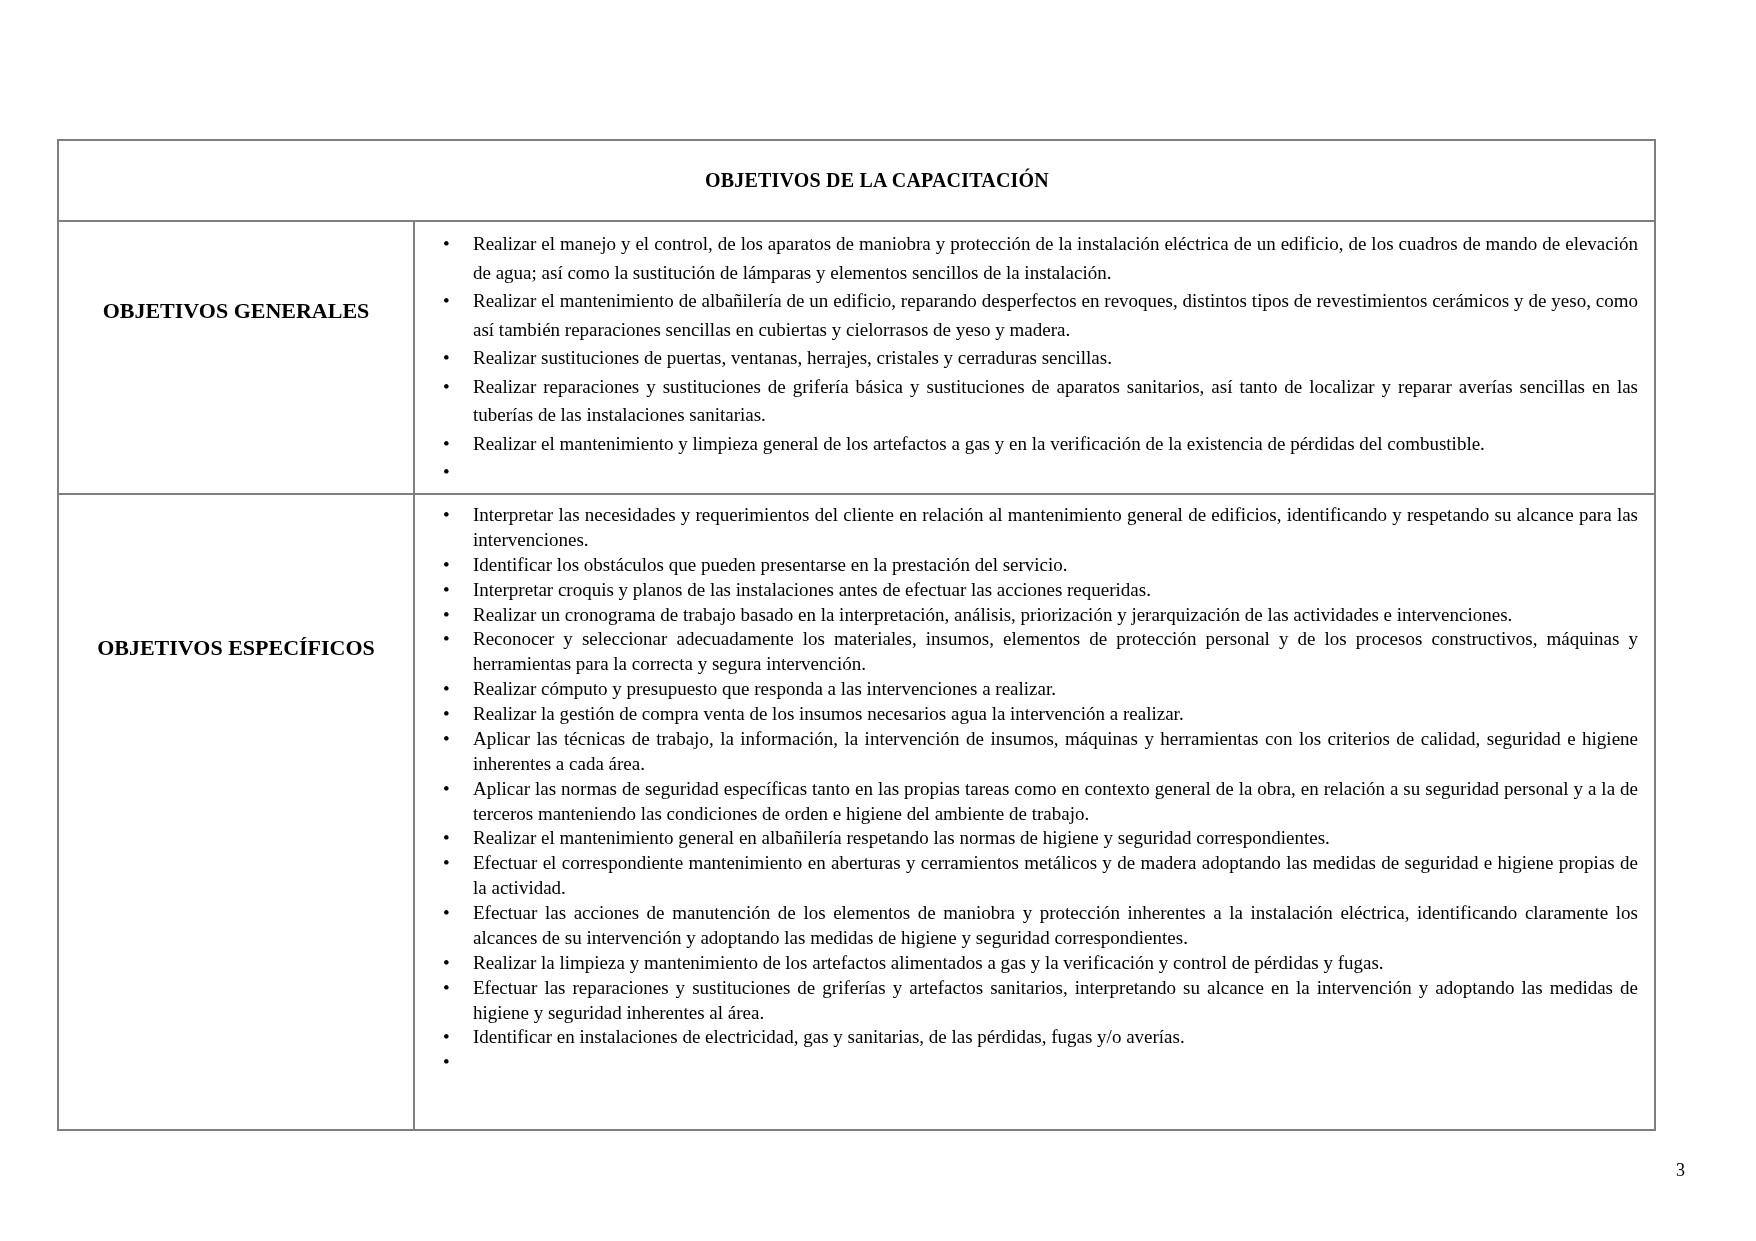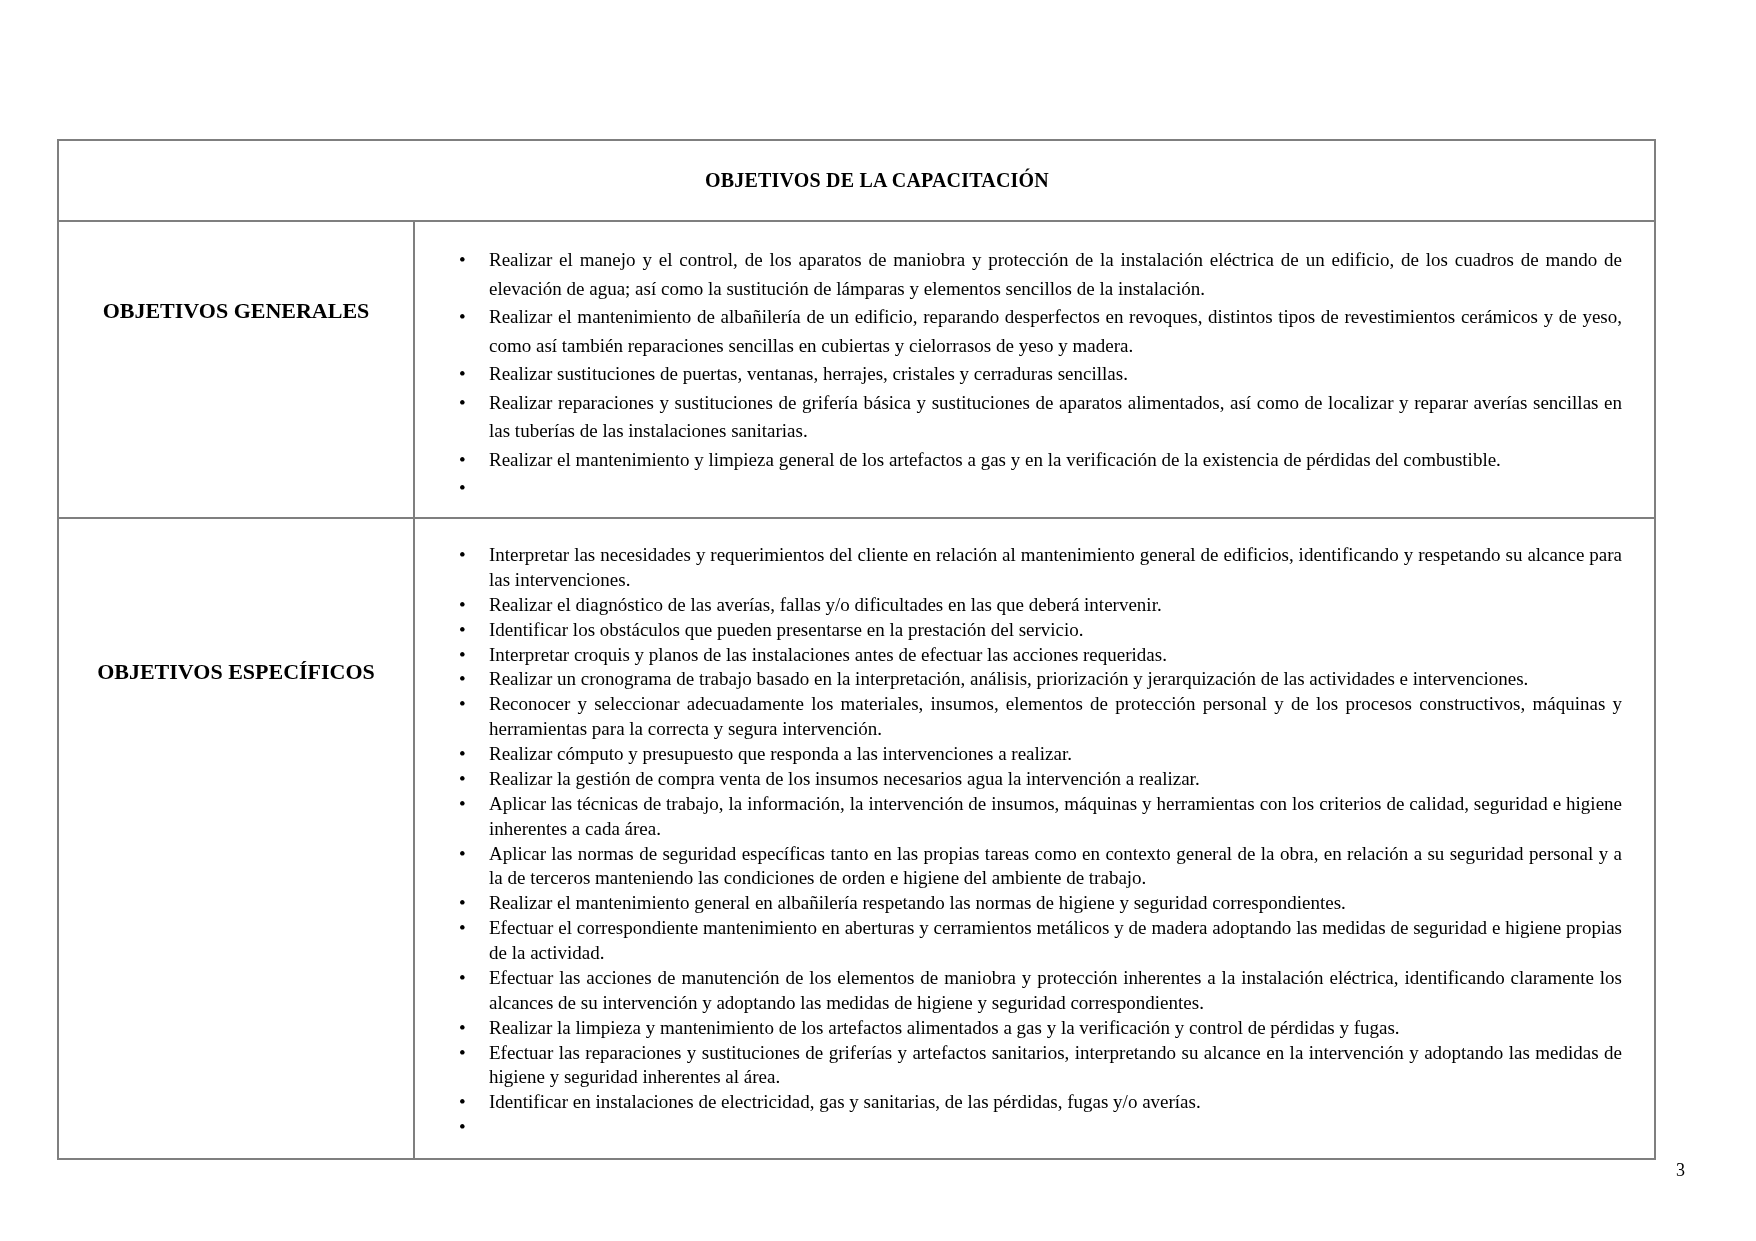--- a/index.html
+++ b/index.html
@@ -60,21 +60,21 @@
   .generales .row-label { margin-top: 76px; }
   .especificos .row-label { margin-top: 140px; }
   .content-cell {
     flex: 1 1 auto;
     box-sizing: border-box;
     padding: 0 16px 0 0;
     min-width: 0;
   }
   ul.bullets {
     list-style: none;
-    margin: 16px;
+    margin: 0;
     padding: 8px 0 8px 58px;
     font-size: 19px;
   }
   ul.bullets li {
     position: relative;
     text-align: justify;
     min-height: 1em;
   }
   ul.bullets li::before {
     content: "\2022";
@@ -104,35 +104,34 @@
 
     <div class="t-row generales">
       <div class="label-cell">
         <span class="row-label">OBJETIVOS GENERALES</span>
       </div>
       <div class="content-cell">
         <ul class="bullets">
             <li>Realizar el manejo y el control, de los aparatos de maniobra y protección de la instalación eléctrica de un edificio, de los cuadros de mando de elevación de agua; así como la sustitución de lámparas y elementos sencillos de la instalación.</li>
             <li>Realizar el mantenimiento de albañilería de un edificio, reparando desperfectos en revoques, distintos tipos  de revestimientos cerámicos y de yeso, como así también reparaciones sencillas en cubiertas y cielorrasos de yeso y madera.</li>
             <li>Realizar sustituciones de puertas, ventanas, herrajes, cristales y cerraduras sencillas.</li>
-            <li>Realizar reparaciones y sustituciones de grifería básica y sustituciones de aparatos alimentados, así como de localizar y reparar averías sencillas en las tuberías de las instalaciones sanitarias.</li>
+            <li>Realizar reparaciones y sustituciones de grifería básica y sustituciones de aparatos sanitarios, así tanto de localizar y reparar averías sencillas en las tuberías de las instalaciones sanitarias.</li>
             <li>Realizar el mantenimiento y limpieza general de los artefactos a gas y en la verificación de la existencia de pérdidas del combustible.</li>
             <li></li>
           </ul>
       </div>
     </div>
 
     <div class="t-row especificos">
       <div class="label-cell">
         <span class="row-label">OBJETIVOS ESPECÍFICOS</span>
       </div>
       <div class="content-cell">
         <ul class="bullets">
             <li>Interpretar las necesidades y requerimientos del cliente en relación al mantenimiento general de edificios, identificando y respetando su alcance para las intervenciones.</li>
-            <li>Realizar el diagnóstico de las averías, fallas y/o dificultades en las que deberá intervenir.</li>
             <li>Identificar los obstáculos que pueden  presentarse en la prestación del servicio.</li>
             <li>Interpretar croquis y planos de las instalaciones antes de efectuar las acciones requeridas.</li>
             <li>Realizar un cronograma de trabajo basado en la interpretación, análisis, priorización y jerarquización de las actividades e intervenciones.</li>
             <li>Reconocer y seleccionar adecuadamente los materiales, insumos, elementos de protección personal y de los procesos constructivos, máquinas y herramientas para la correcta y segura intervención.</li>
             <li>Realizar cómputo y presupuesto que responda a las intervenciones a realizar.</li>
             <li>Realizar la gestión de compra venta de los insumos necesarios agua la intervención a realizar.</li>
             <li>Aplicar las técnicas de trabajo, la información, la intervención de insumos, máquinas y herramientas con los criterios de calidad, seguridad e higiene inherentes a cada área.</li>
             <li>Aplicar las normas de seguridad específicas tanto en las propias tareas como en contexto general de la obra, en relación a su seguridad personal y a la de terceros manteniendo las condiciones de orden e higiene del ambiente de trabajo.</li>
             <li>Realizar el mantenimiento general en albañilería respetando las normas de higiene y seguridad correspondientes.</li>
             <li>Efectuar el correspondiente mantenimiento en aberturas y cerramientos metálicos y de madera adoptando las medidas de seguridad e higiene propias de la actividad.</li>

